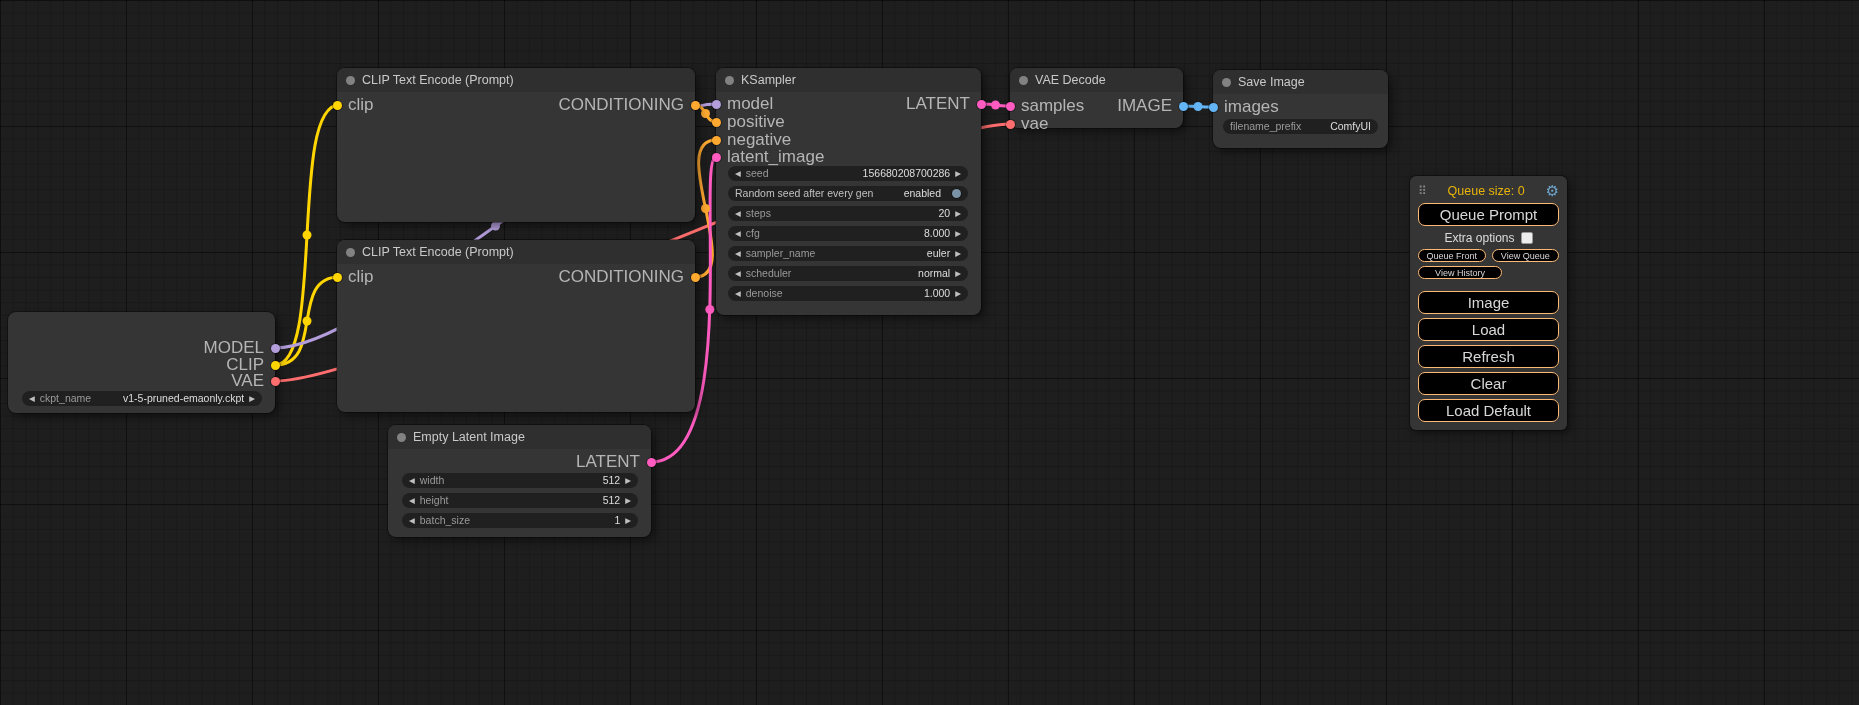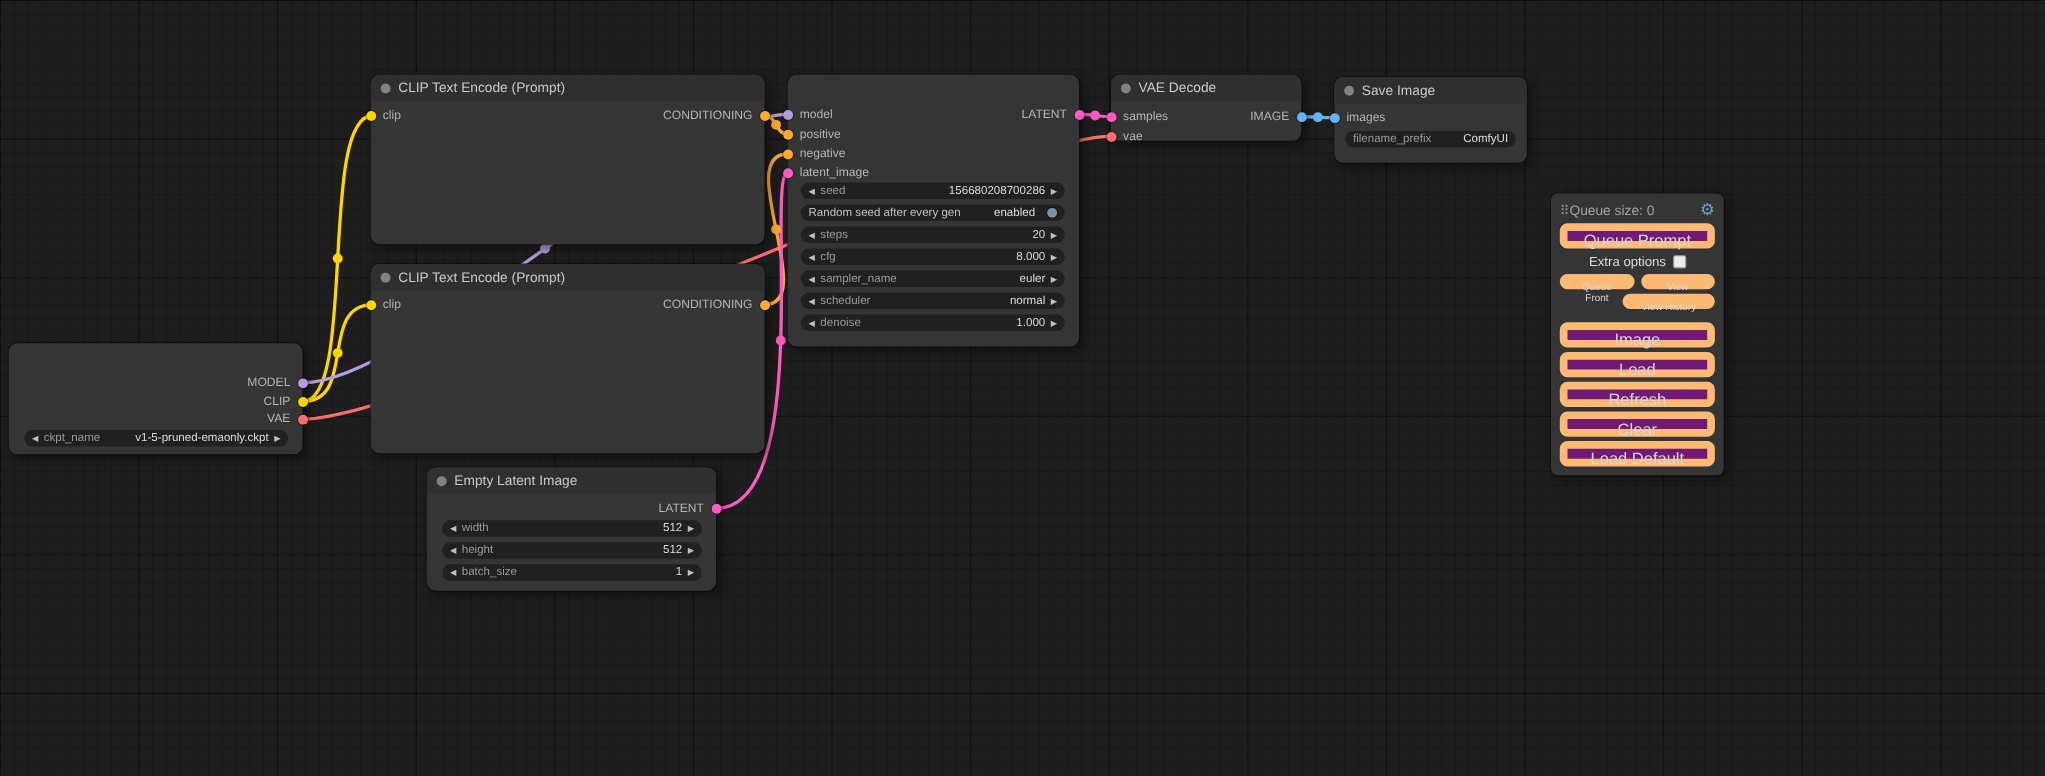--- a/index.html
+++ b/index.html
@@ -23,21 +23,21 @@
   }
   .node-title{
     height:24px;background:#2f2f2f;border-radius:8px 8px 0 0;
     display:flex;align-items:center;gap:7px;padding:0 9px;
     font-size:12.5px;color:#c9c9c9;
   }
   .title-dot{width:9px;height:9px;border-radius:50%;background:#828282;flex:0 0 auto;}
   .port{position:absolute;width:9px;height:9px;border-radius:50%;box-shadow:0 0 0 1px rgba(0,0,0,0.3);}
   .port.in{left:-4.5px;}
   .port.out{right:-4.5px;}
-  .slot-label{position:absolute;height:14px;line-height:14px;font-size:11px;color:#b5b5b5;white-space:nowrap;text-align:center;}
+  .slot-label{position:absolute;height:14px;line-height:14px;font-size:17px;color:#b5b5b5;white-space:nowrap;text-align:center;}
   .slot-label.in{left:11px;}
   .slot-label.out{right:11px;}
   .widget{
     position:absolute;height:15px;background:#202020;border-radius:8px;
     display:flex;align-items:center;gap:5px;padding:0 7px;
     font-size:10.5px;line-height:15px;white-space:nowrap;
   }
   .warr{color:#c0c0c0;font-size:7.5px;flex:0 0 auto;}
   .wlabel{color:#9a9a9a;}
   .wvalue{margin-left:auto;color:#dddddd;}
@@ -51,34 +51,34 @@
   }
   
   .queue-panel{
     position:absolute;left:1410px;top:176px;width:157px;z-index:3;
     background:#353535;border-radius:6px;
     box-shadow:0 0 0 1px rgba(0,0,0,0.35), 3px 3px 10px rgba(0,0,0,0.5);
     padding:6px 8px 8px 8px;box-sizing:border-box;color:#d8d8d8;
   }
   .qp-header{display:flex;align-items:center;height:17px;margin-bottom:4px;}
   .qp-handle{color:#8a8a8a;font-size:12px;cursor:grab;}
-  .qp-title{flex:1;text-align:left;font-size:12.5px;color:#a3a3a3;}
+  .qp-title{flex:1;text-align:center;font-size:12.5px;color:#eab308;}
   .qp-gear{font-size:15px;line-height:15px;cursor:pointer;}
   .qp-btn{
     display:block;box-sizing:border-box;
-    background:#701a75;border:7px solid #fdba74;border-radius:7px;
+    background:#000000;border:1px solid #fdba74;border-radius:7px;
     color:#d8d8d8;font-family:"Liberation Sans",sans-serif;cursor:pointer;
   }
   .qp-btn.big{width:100%;height:23px;font-size:15px;margin-bottom:4px;}
   .qp-btn.small{height:13px;font-size:9px;border-radius:9px;padding:0 6px;line-height:10px;}
   .qp-extra{display:flex;align-items:center;justify-content:center;gap:6px;font-size:12px;height:15px;margin:4px 0 4px 0;color:#dcdcdc;}
   .qp-checkbox{width:10px;height:10px;background:#ededed;border-radius:2px;border:1px solid #9a9a9a;cursor:pointer;}
   .qp-row{display:flex;gap:6px;margin-bottom:4px;}
   .qp-row .grow{flex:1;}
-  .qp-row.center{justify-content:flex-end;}
+  .qp-row.center{justify-content:flex-start;}
   .gap-top{margin-top:12px;}
 </style>
 </head>
 <body>
 
 <div id="canvas">
 
   <svg id="wires" width="1859" height="705">
     <path d="M 275 365 C 325 365 289 105 339 105" stroke="#FFD500"></path>
     <path d="M 275 365 C 325 365 289 277 339 277" stroke="#FFD500"></path>
@@ -158,20 +158,24 @@
     </div>
     <div class="widget" style="top:88px;left:14px;right:13px">
       <span class="warr">◀</span>
       <span class="wlabel">batch_size</span>
       <span class="wvalue">1</span>
       <span class="warr">▶</span>
     </div>
   </div>
 
   <div class="node" style="left:716px;top:68px;width:265px;height:247px">
+    <div class="node-title">
+      <span class="title-dot"></span>
+      <span>KSampler</span>
+    </div>
     <span class="port in" style="top: 31.5px; background-color: rgb(179, 157, 219);"></span>
     <span class="slot-label in" style="top:29px">model</span>
     <span class="port in" style="top: 49.5px; background-color: rgb(255, 169, 49);"></span>
     <span class="slot-label in" style="top:47px">positive</span>
     <span class="port in" style="top: 67.5px; background-color: rgb(255, 169, 49);"></span>
     <span class="slot-label in" style="top:65px">negative</span>
     <span class="port in" style="top: 84.5px; background-color: rgb(255, 91, 192);"></span>
     <span class="slot-label in" style="top:82px">latent_image</span>
     <span class="port out" style="top: 31.5px; background-color: rgb(255, 91, 192);"></span>
     <span class="slot-label out" style="top:29px">LATENT</span>

